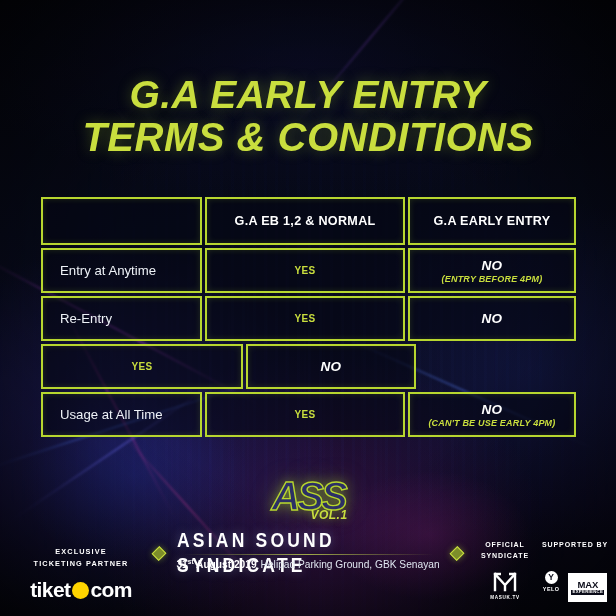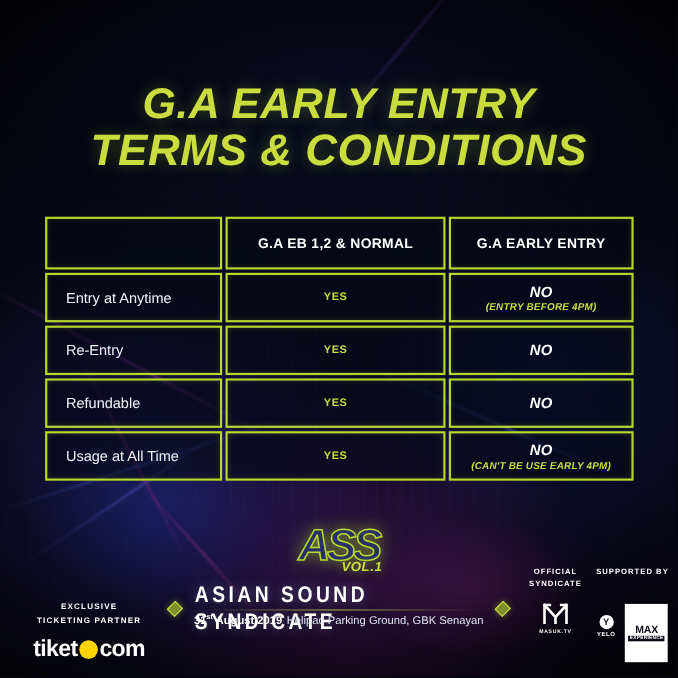--- a/index.html
+++ b/index.html
@@ -214,21 +214,21 @@
   .rf-logos { margin-top: 9px; display:flex; align-items:center; justify-content:center; gap: 9px; }
   .masuk-logo { display:flex; flex-direction:column; align-items:center; }
   .masuk-tv { color:#ffffff; font-size: 4.6px; font-weight:700; letter-spacing:.7px; margin-top:2px; }
   .yelo { display:flex; flex-direction:column; align-items:center; }
   .yelo-circ {
     width: 13px; height: 13px; border-radius:50%; background:#ffffff;
     display:flex; align-items:center; justify-content:center;
     color:#0a0b18; font-size:8.5px; font-weight:700; line-height:1;
   }
   .yelo-txt { color:#ffffff; font-size:5.4px; font-weight:700; letter-spacing:.5px; margin-top:2px; }
-  .max-logo { background:#ffffff; padding: 19px 3px; text-align:center; line-height:1;margin-top:13px; }
+  .max-logo { background:#ffffff; padding: 7px 3px; text-align:center; line-height:1;margin-top:13px; }
   .max-top { color:#0a0b18; font-size: 9.5px; font-weight: 700; letter-spacing:-.2px; display:block; }
   .max-bot { background:#0a0b18; color:#ffffff; font-size:4.3px; font-weight:700; letter-spacing:.3px; display:block; padding:0.5px 1px; }
 </style>
 </head>
 <body>
 
 <div id="poster">
 
   <div class="bg-layer bg-base"></div>
   <div class="bg-layer bg-bars"></div>
@@ -285,23 +285,20 @@
       <div class="tc-cell col-a">
         <span class="cell-yes">YES</span>
       </div>
       <div class="tc-cell col-b">
         <span class="cell-no">NO</span>
         <span class="cell-note"></span>
       </div>
     </div>
 
     <div class="tc-row body-row">
-      <div class="tc-cell col-label left-align">
-        <span class="row-label">Refundable</span>
-      </div>
       <div class="tc-cell col-a">
         <span class="cell-yes">YES</span>
       </div>
       <div class="tc-cell col-b">
         <span class="cell-no">NO</span>
         <span class="cell-note"></span>
       </div>
     </div>
 
     <div class="tc-row body-row">

